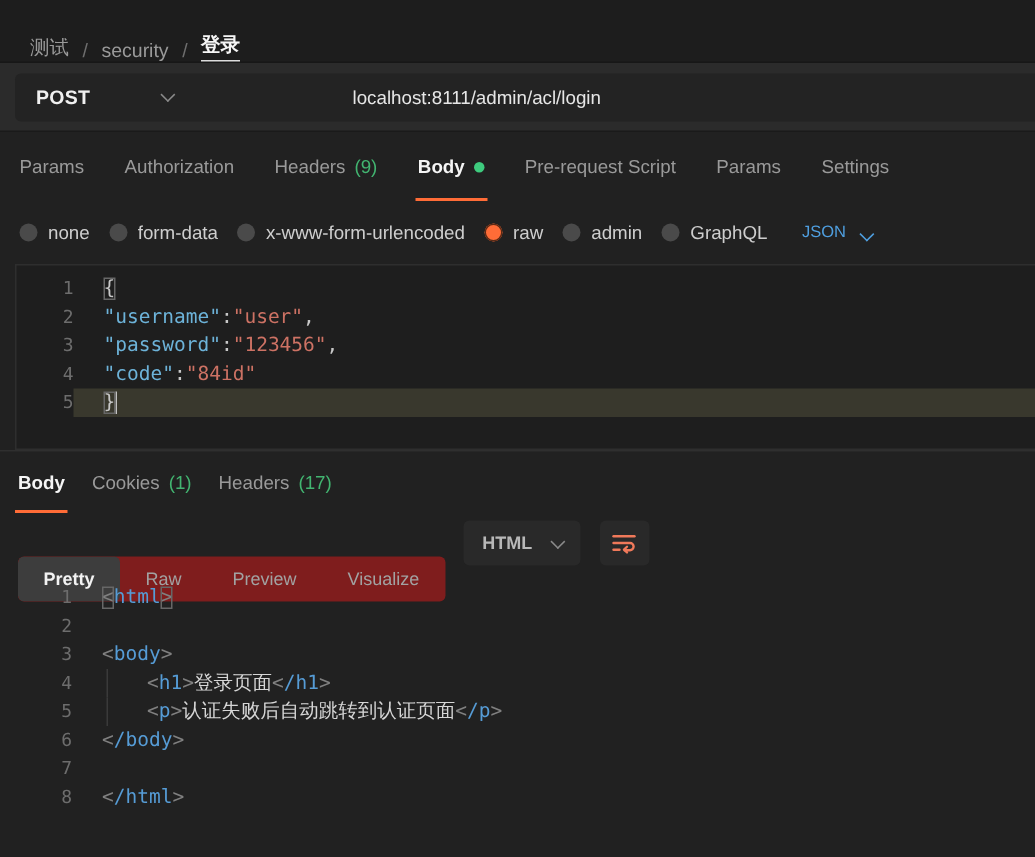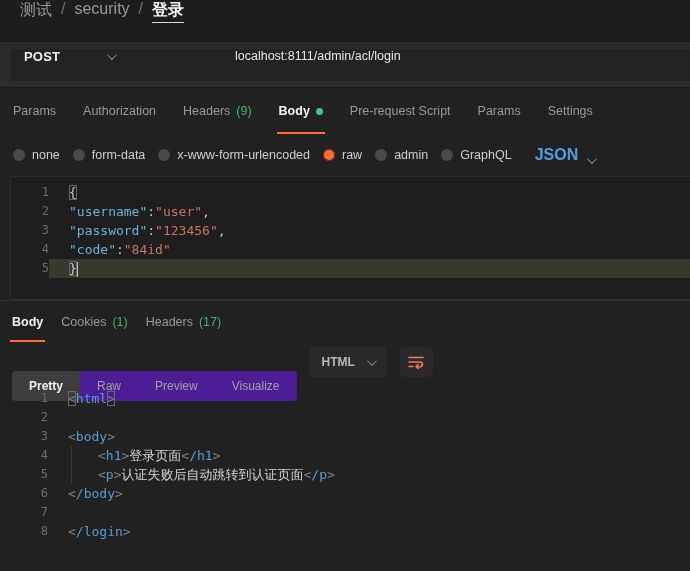--- a/index.html
+++ b/index.html
@@ -6,34 +6,34 @@
   html,body { width:690px; height:571px; overflow:hidden; }
   body {
     background:#212121;
     font-family:"Liberation Sans", sans-serif;
     color:#cfcfcf;
     display:flex; flex-direction:column;
   }
   
   .breadcrumb-bar {
     height:42px; flex:0 0 42px; background:#1d1d1d;
-    display:flex; align-items:flex-start; padding:0 20px; gap:9px;
-    font-size:16px; color:#9a9a9a; border-bottom:1px solid #171717;
+    display:flex; align-items:flex-end; padding:0 20px; gap:9px;
+    font-size:13px; color:#9a9a9a; border-bottom:1px solid #171717;
   }
   .bc-sep { color:#6e6e6e; }
   .bc-current { color:#f5f5f5; font-weight:700; border-bottom:1px solid #dcdcdc; padding-bottom:1px; }
   
   .url-row {
     height:46px; flex:0 0 46px; background:#2b2b2b;
     display:flex; align-items:center; padding-left:10px;
     border-bottom:1px solid #1a1a1a;
   }
   .url-group {
     flex:1; height:32px; background:#232323;
-    border-radius:4px 0 0 4px; display:flex; align-items:flex-start;gap:46px;
+    border-radius:4px 0 0 4px; display:flex; align-items:center;gap:46px;
   }
   .method-select {
     width:118px; display:flex; align-items:center; justify-content:space-between;
     padding:0 14px; cursor:pointer;
   }
   .method-label { color:#f0f0f0; font-weight:700; font-size:13px; letter-spacing:.2px; }
   .chev {
     width:7px; height:7px; border-right:1.5px solid #8a8a8a; border-bottom:1.5px solid #8a8a8a;
     transform:rotate(45deg) translateY(-2px); display:inline-block;
   }
@@ -61,21 +61,21 @@
   
   .modes-row {
     height:42px; flex:0 0 42px; display:flex; align-items:center;
     padding-left:13px; gap:13px; font-size:12.5px;
   }
   .mode { display:inline-flex; align-items:center; gap:7px; cursor:pointer; color:#cecece; }
   .radio { width:12px; height:12px; border-radius:50%; background:#4a4a4a; }
   .mode.selected .radio { background:#ff6c37; box-shadow:0 0 0 1px #5a2a16 inset; }
   .lang-select {
     margin-left:10px; display:inline-flex; align-items:flex-end; gap:9px;
-    color:#4f9fe0; font-weight:700; font-size:16px; cursor:pointer;
+    color:#4f9fe0; font-weight:400; font-size:11px; cursor:pointer;
   }
   .lang-select .chev { border-color:#4f9fe0; }
   
   .editor {
     font-family:"DejaVu Sans Mono", monospace; font-size:13px;
   }
   .req-editor {
     height:124px; flex:0 0 124px; margin-left:10px;
     background:#1e1e1e; border:1px solid #2e2e2e; border-right:none;
     padding-top:6px; overflow:hidden;
@@ -94,21 +94,21 @@
   .match-box { outline:1px solid #676767; outline-offset:-1px; }
   .cursor { display:inline-block; width:1px; height:15px; background:#c2c2c2; vertical-align:middle; }
   
   .resp-tabs {
     height:42px; flex:0 0 42px; border-top:1px solid #2f2f2f;
     display:flex; align-items:stretch; padding-left:12px; gap:18px; font-size:12.5px;
   }
   .pretty-row {
     height:40px; flex:0 0 40px; display:flex; align-items:center; padding-left:12px;
   }
-  .seg-group { display:flex; background:#4c1d95; border-radius:4px; overflow:hidden;margin-top:47px; }
+  .seg-group { display:flex; background:#7f1d1d; border-radius:4px; overflow:hidden;margin-top:47px; }
   .seg-btn {
     padding:8px 17px; font-size:12px; color:#a2a2a2; cursor:pointer; border-radius:4px;
   }
   .seg-btn.active { background:#3d3d3d; color:#f2f2f2; font-weight:600; }
   .fmt-select {
     margin-left:12px; height:30px; background:#292929; border-radius:4px;
     display:inline-flex; align-items:center; gap:12px; padding:0 13px;
     color:#b8b8b8; font-weight:700; font-size:12px; cursor:pointer;
   }
   .wrap-btn {
@@ -287,15 +287,15 @@
   <div class="code-line">
     <span class="gutter">6</span>
     <span class="lc"><span class="tok-angle">&lt;</span><span class="tok-tag">/body</span><span class="tok-angle">&gt;</span></span>
   </div>
   <div class="code-line">
     <span class="gutter">7</span>
     <span class="lc"></span>
   </div>
   <div class="code-line">
     <span class="gutter">8</span>
-    <span class="lc"><span class="tok-angle">&lt;</span><span class="tok-tag">/login</span><span class="tok-angle">&gt;</span></span>
+    <span class="lc"><span class="tok-angle">&lt;</span><span class="tok-tag">/html</span><span class="tok-angle">&gt;</span></span>
   </div>
 </div>
 
 </body></html>

